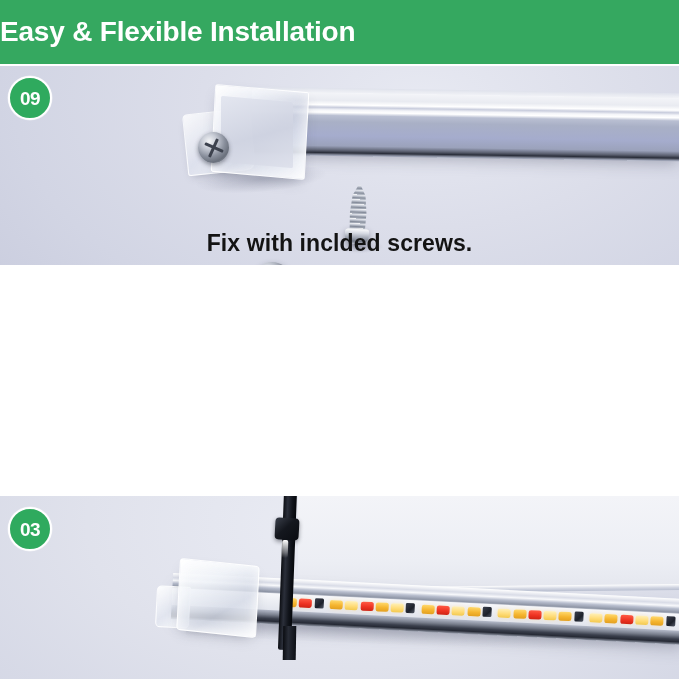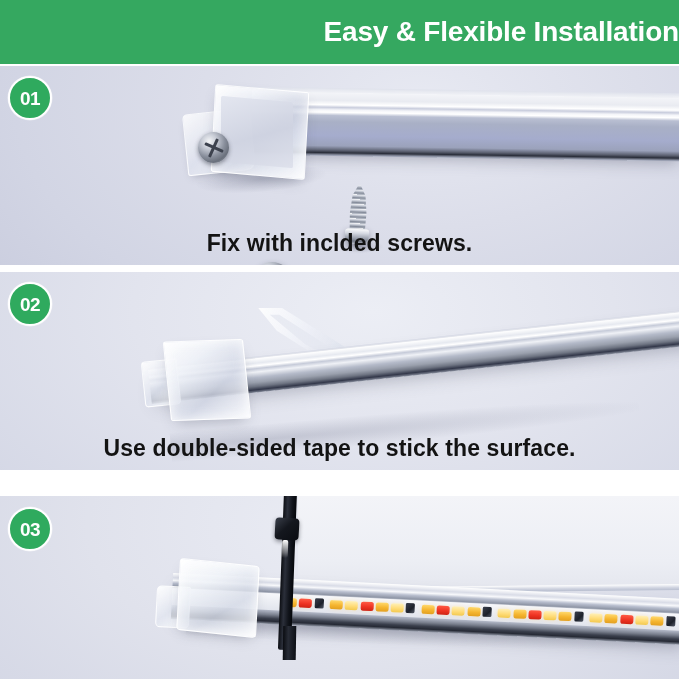--- a/index.html
+++ b/index.html
@@ -20,21 +20,21 @@
 
   
   .header {
     position: absolute;
     left: 0; top: 0;
     width: 679px;
     height: 64px;
     background: #35a860;
     display: flex;
     flex-direction: column;
-    align-items: flex-end;
+    align-items: flex-start;
     justify-content: center;
     overflow: hidden;
   }
   .header-title {
     color: #ffffff;
     font-size: 28px;
     font-weight: bold;
     letter-spacing: -0.2px;
     line-height: 1.05;
     white-space: nowrap;
@@ -553,46 +553,27 @@
 
     <div class="p1-screw-loose"></div>
 
     <div class="p1-shadow-c"></div>
     <div class="p1-screw-up">
       <div class="p1-screw-up-thread"></div>
       <div class="p1-screw-up-head"></div>
     </div>
 
     <div class="badge" id="badge-1">
-      <span class="badge-num">01</span>
+      <span class="badge-num">09</span>
     </div>
     <div class="caption" id="caption-1">Fix with inclded screws.</div>
   </div>
 
   <div class="divider" id="divider-1"></div>
 
-  <div class="panel" id="panel-2">
-    <div class="panel-bg plate-2"></div>
-
-    <div class="p2-wrap">
-      <div class="p2-shadow"></div>
-      <div class="p2-tape-curl"></div>
-      <div class="p2-tape-curl2"></div>
-      <div class="p2-tape-liner"></div>
-      <div class="p2-bar-sheen"></div>
-      <div class="p2-bar"></div>
-      <div class="p2-cap-tab"></div>
-      <div class="p2-cap"></div>
-    </div>
-
-    <div class="badge" id="badge-2">
-      <span class="badge-num">02</span>
-    </div>
-    <div class="caption" id="caption-2">Use double-sided tape to stick the surface.</div>
-  </div>
 
   <div class="divider" id="divider-2"></div>
 
   <div class="panel" id="panel-3">
     <div class="panel-bg plate-3"></div>
 
     <div class="p3-shelf"></div>
     <div class="p3-shelf-edge"></div>
 
     <div class="p3-shadow"></div>

